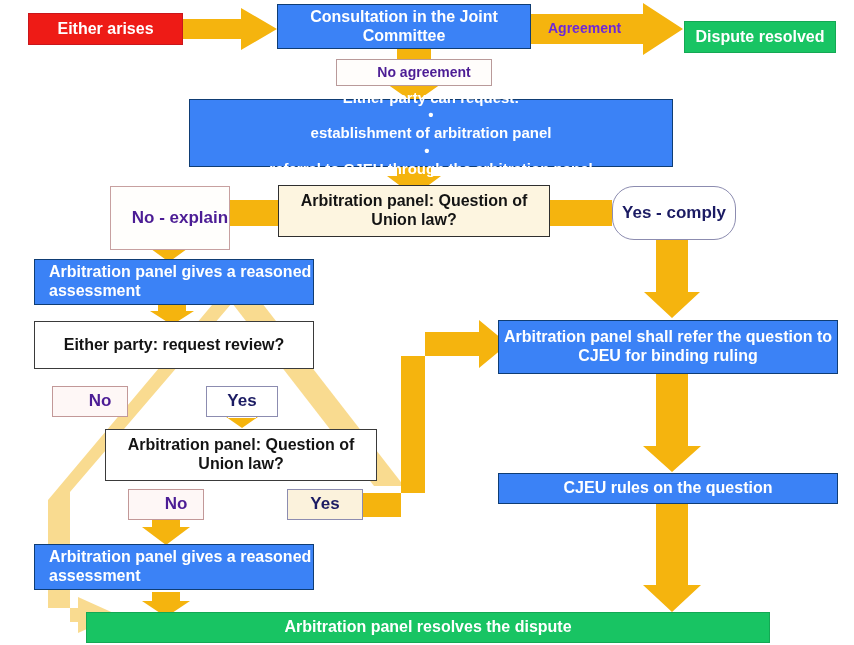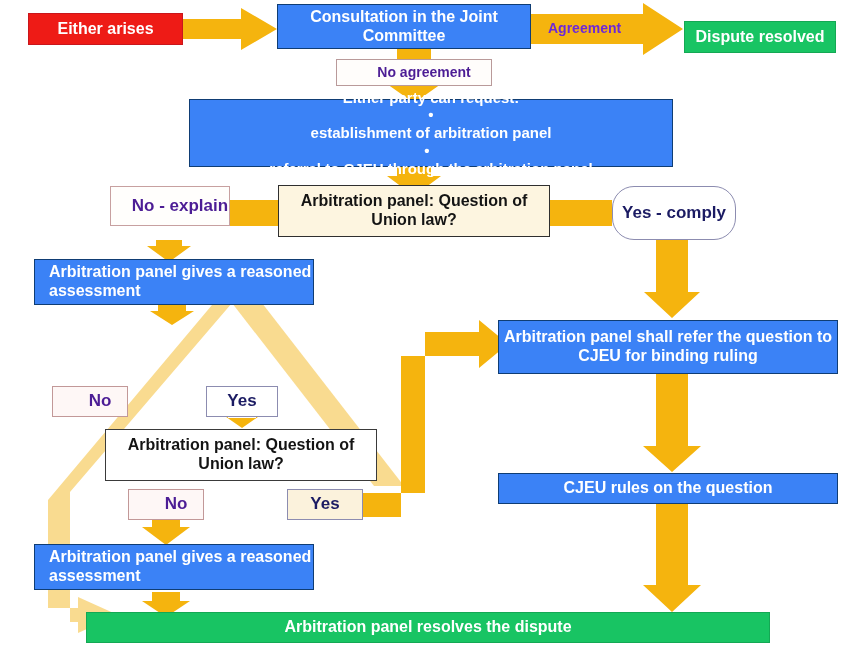--- a/index.html
+++ b/index.html
@@ -160,36 +160,39 @@
   <div class="node n-blue" style="left:172px; top:99px; width:484px; height:68px; font-size:15px; flex-direction:column; justify-content:center; padding:20px 6px;margin-left:17px;">
     <span>Either party can request:</span>
     <span style="white-space:nowrap;">
       &nbsp;&nbsp;•&nbsp;&nbsp;<span>establishment of arbitration panel</span>
     </span>
     <span style="white-space:nowrap;">
       •&nbsp;&nbsp;<span>referral to CJEU through the arbitration panel</span>
     </span>
   </div>
 
-  <div class="node n-no" style="left:110px; top:186px; width:120px; height:40px; font-size:17px; background:#FFFEFC; border-color:#C7A0A0; line-height:1.25;">
+  <div class="node n-no" style="left:110px; top:186px; width:120px; height:64px; font-size:17px; background:#FFFEFC; border-color:#C7A0A0; line-height:1.25;">
     <span>No - explain</span>
   </div>
 
   <div class="node n-cream" style="left:278px; top:185px; width:272px; height:52px; font-size:16px;">
     <span>Arbitration panel: Question of Union law?</span>
   </div>
 
   <div class="node n-yes" style="left:612px; top:186px; width:124px; height:54px; font-size:17px; line-height:1.25;border-radius:22px;">
     <span>Yes - comply</span>
   </div>
 
   <div class="node n-blue" style="left:34px; top:259px; width:280px; height:46px; font-size:16px; text-align:left; justify-content:flex-start; padding-left:14px;">
     <span style="text-align:left;">Arbitration panel gives a reasoned assessment</span>
   </div>
 
+  <div class="node n-white" style="left:34px; top:321px; width:280px; height:48px; font-size:16px;">
+    <span>Either party: request review?</span>
+  </div>
 
   <div class="node n-no" style="left:52px; top:386px; width:76px; height:31px; font-size:17px;">
     <span>No</span>
   </div>
 
   <div class="node n-yes" style="left:206px; top:386px; width:72px; height:31px; font-size:17px;">
     <span>Yes</span>
   </div>
 
   <div class="node n-white" style="left:105px; top:429px; width:272px; height:52px; font-size:16px;">

